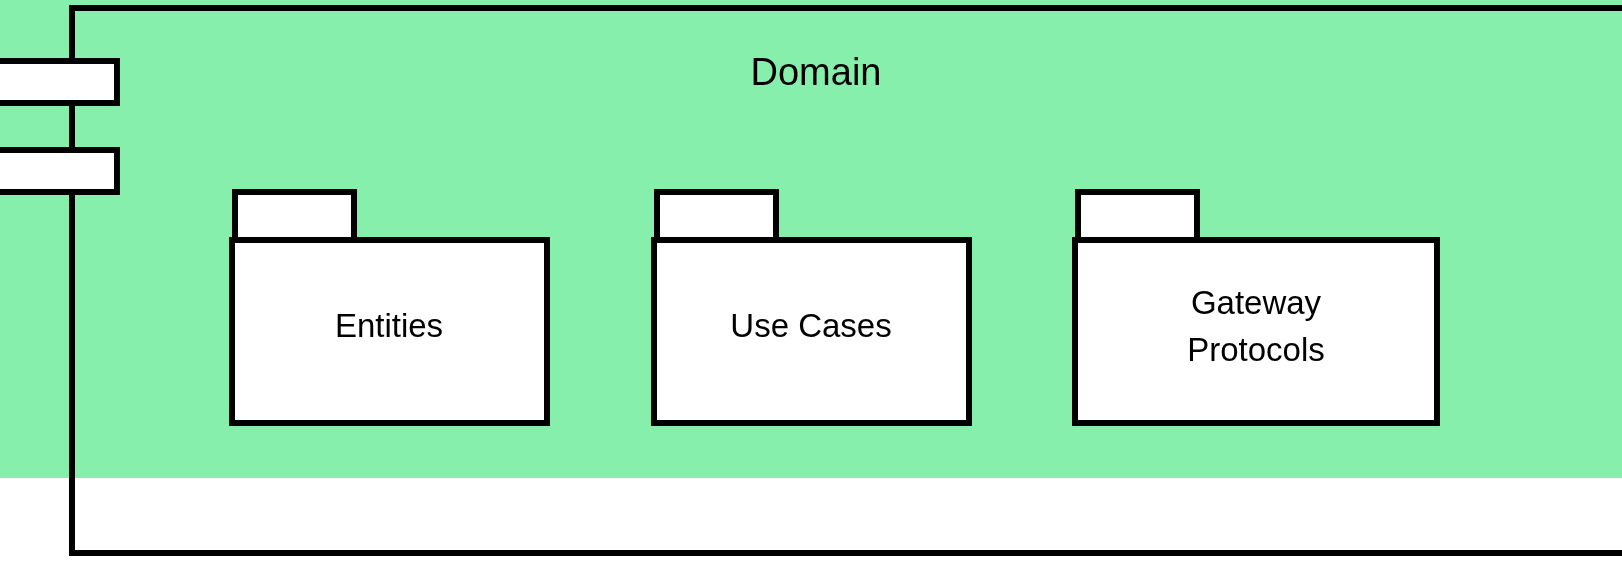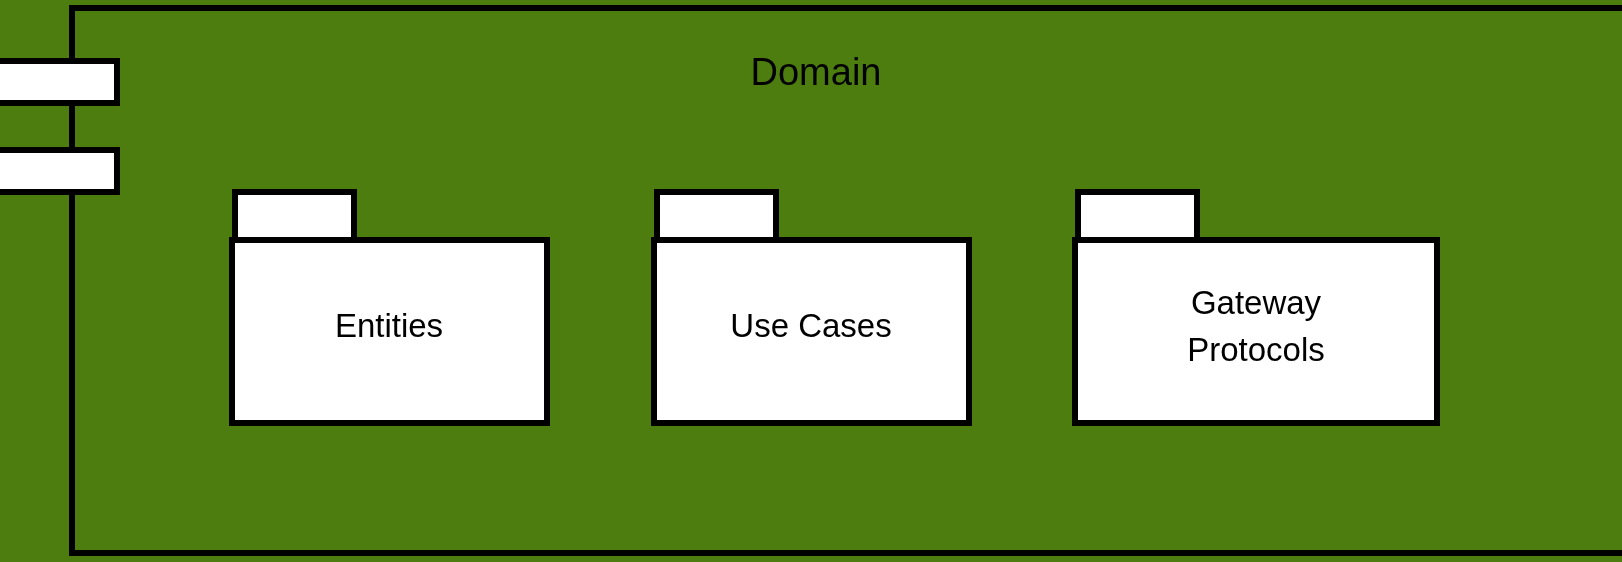--- a/index.html
+++ b/index.html
@@ -9,22 +9,22 @@
   }
   body {
     width: 1622px;
     height: 562px;
     overflow: hidden;
     font-family: "Liberation Sans", sans-serif;
   }
   #canvas {
     position: relative;
     width: 1622px;
-    height: 562px;
-    background: #4d7c0f;
+    height: 478px;
+    background: #86efac;
   }
   svg#diagram {
     display: block;
     width: 1622px;
     height: 562px;
   }
   .shape-stroke {
     fill: #ffffff;
     stroke: #000000;
     stroke-width: 6;

